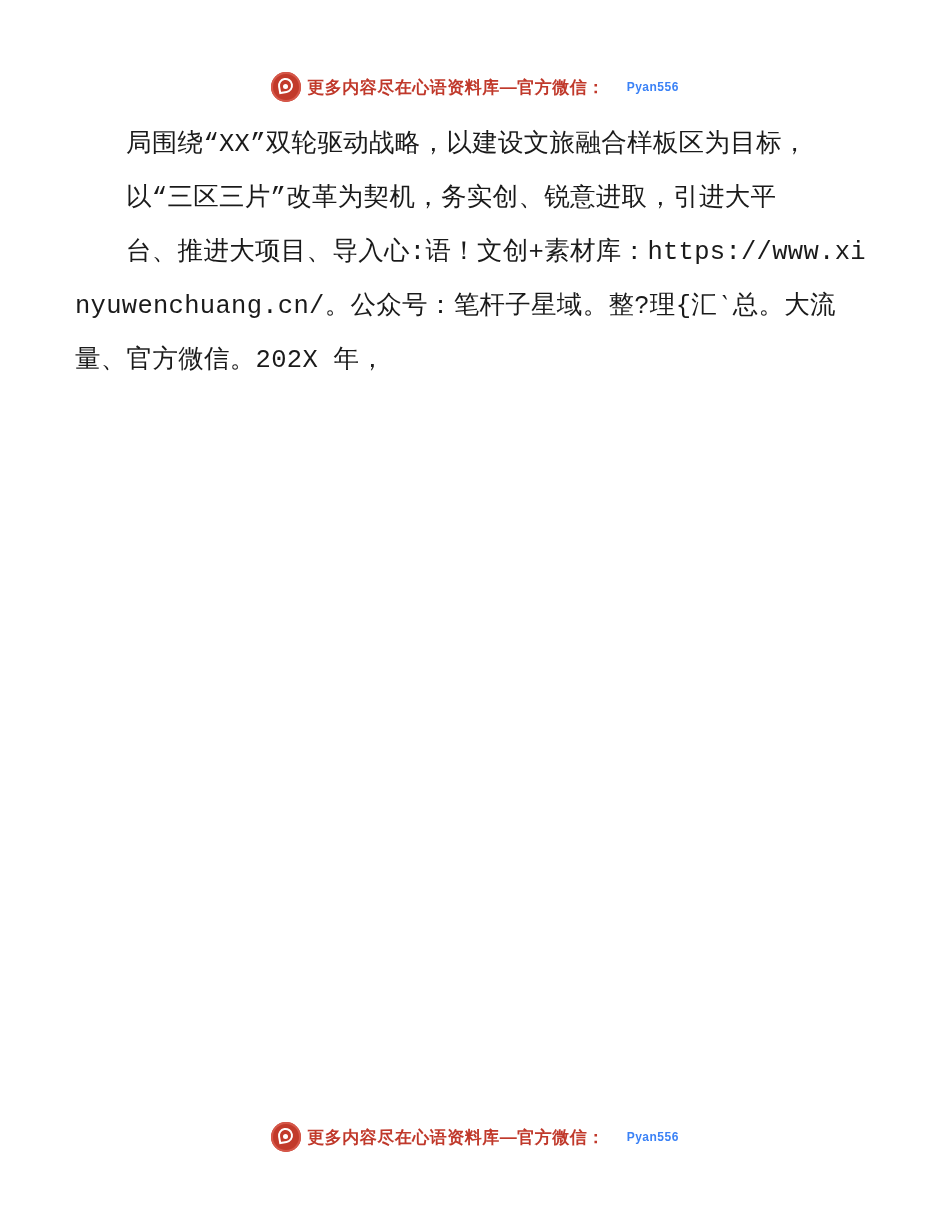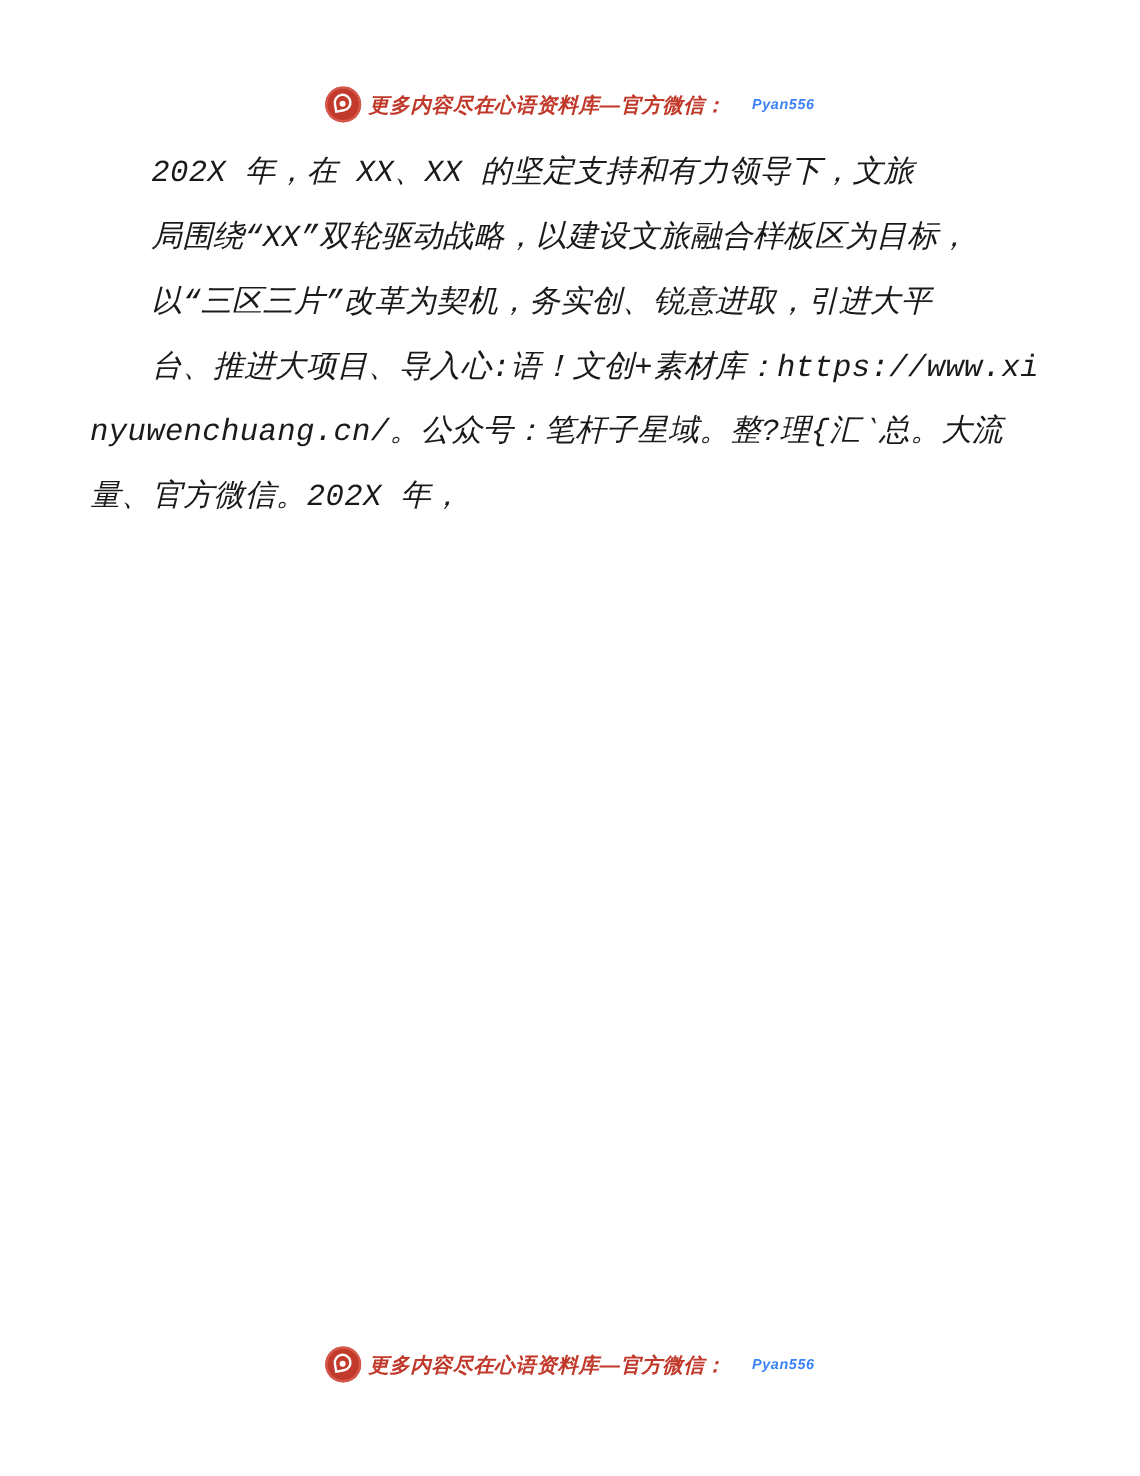--- a/index.html
+++ b/index.html
@@ -11,21 +11,20 @@
     height: 1230px;
     background: #ffffff;
     font-family: "Liberation Serif", serif;
     overflow: hidden;
   }
   .page {
     position: relative;
     width: 950px;
     height: 1130px;
     box-sizing: border-box;
-    font-style: italic;
   }
 
   
   .watermark {
     position: absolute;
     left: 0;
     width: 950px;
     display: flex;
     align-items: center;
     justify-content: center;
@@ -109,21 +108,20 @@
 <div class="page">
 
   <div class="watermark watermark-top">
     <span class="wm-logo"></span>
     <span class="wm-text">更多内容尽在心语资料库—官方微信：</span>
     <span class="wm-sep"></span>
     <span class="wm-text-2">Pyan556</span>
   </div>
 
   <div class="doc-body">
-    <p class="para">202X 年，在 XX、XX 的坚定支持和有力领导下，文旅</p>
     <p class="para">局围绕“XX”双轮驱动战略，以建设文旅融合样板区为目标，</p>
     <p class="para">以“三区三片”改革为契机，务实创、锐意进取，引进大平</p>
     <p class="para">台、推进大项目、导入心:语！文创+素材库：https://www.xinyuwenchuang.cn/。公众号：笔杆子星域。整?理{汇‵总。大流量、官方微信。202X 年，</p>
   </div>
 
   <div class="watermark watermark-bottom">
     <span class="wm-logo"></span>
     <span class="wm-text">更多内容尽在心语资料库—官方微信：</span>
     <span class="wm-sep"></span>
     <span class="wm-text-2">Pyan556</span>

